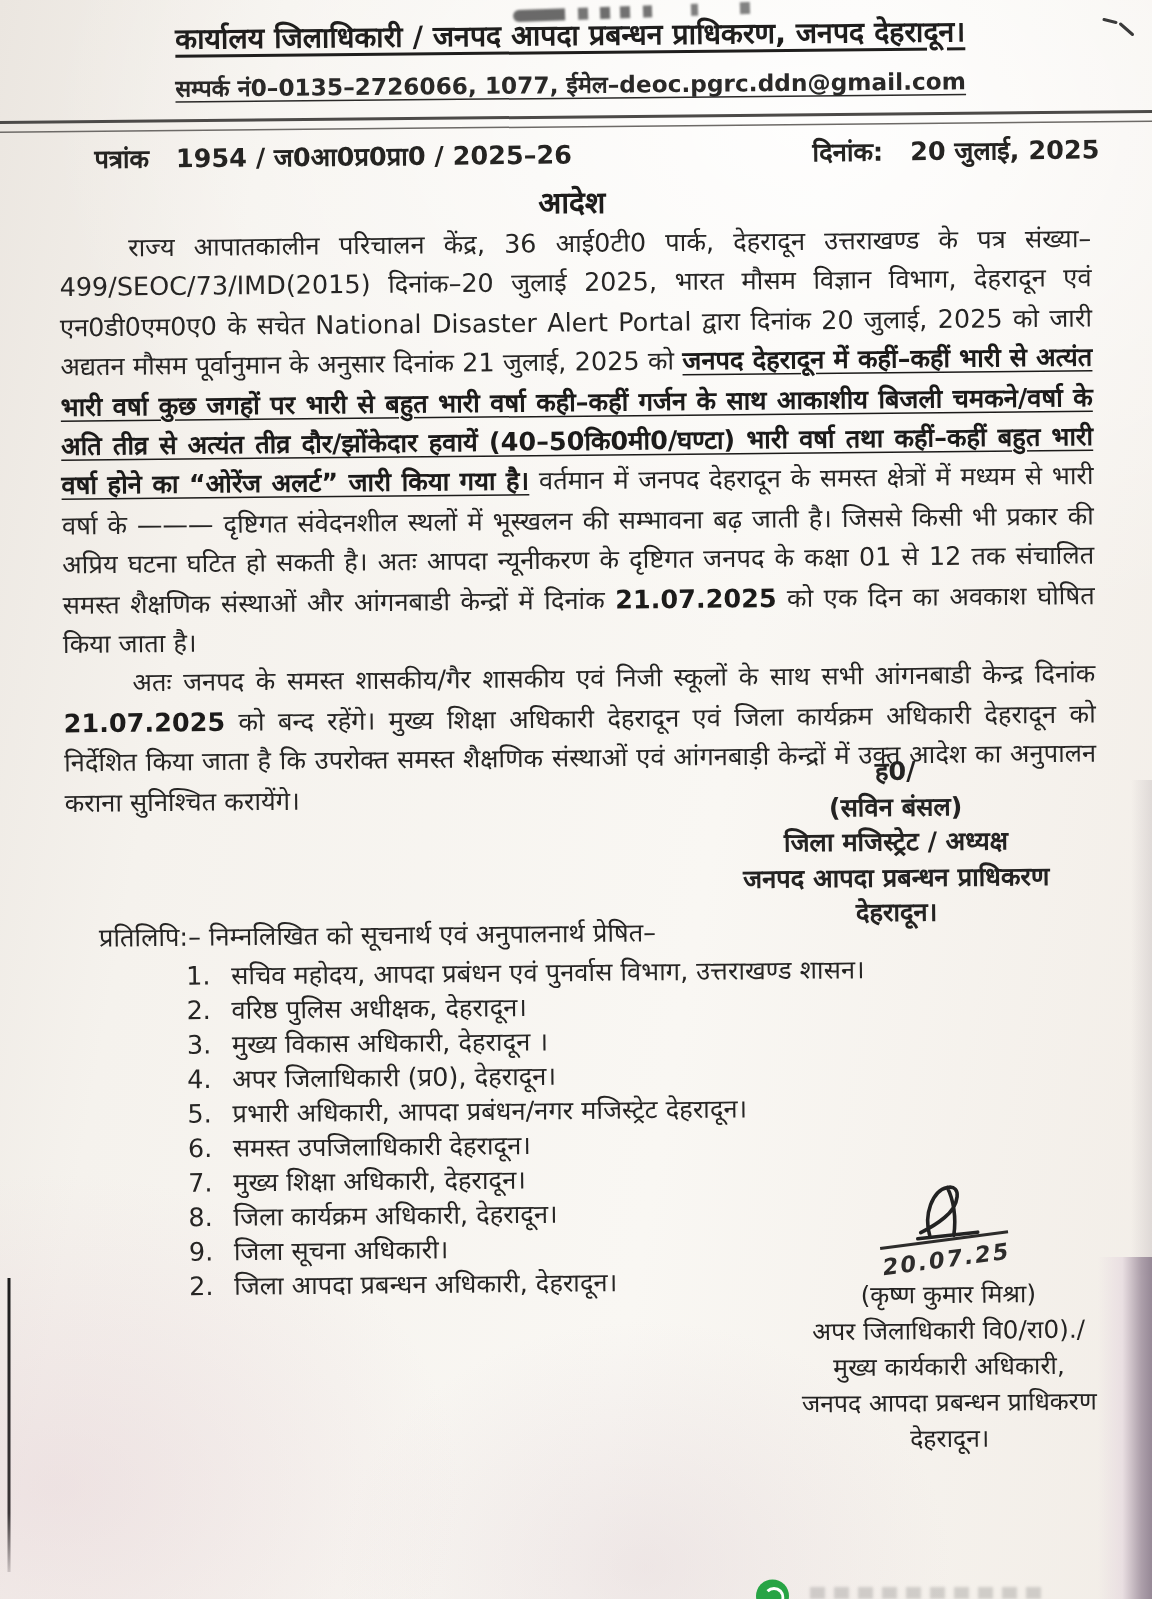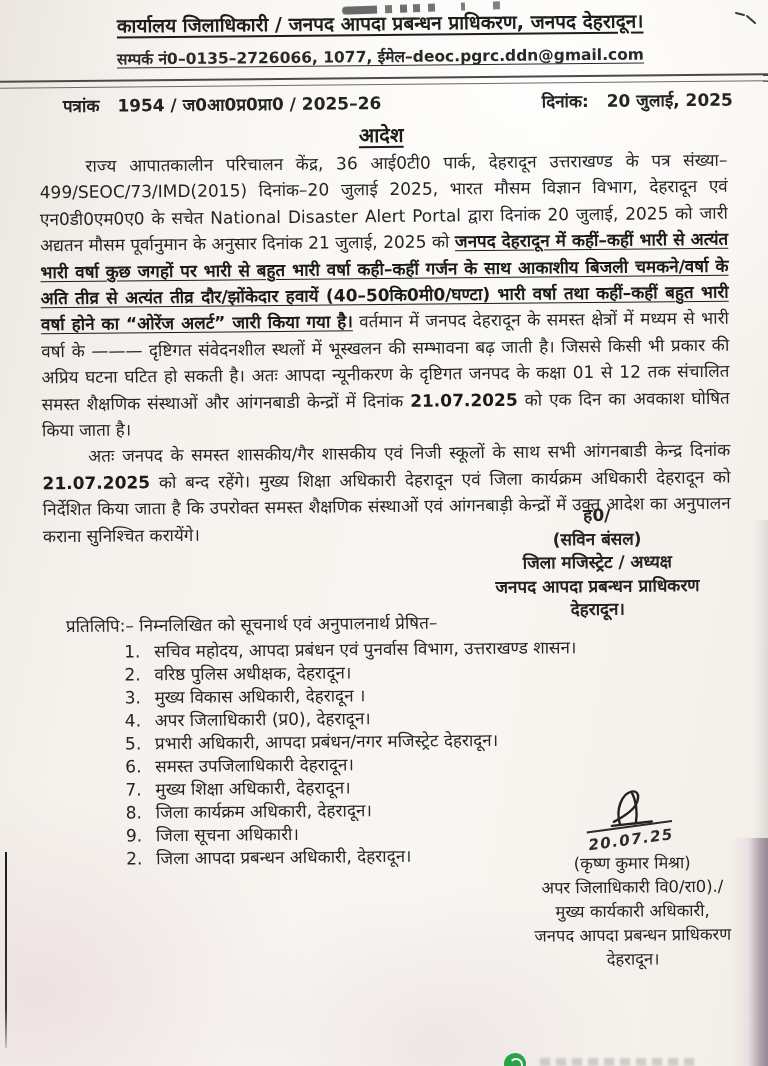--- a/index.html
+++ b/index.html
@@ -28,21 +28,21 @@
 
   .double-rule{position:absolute;top:77px;left:-8px;right:-8px;height:5px;
     border-top:2px solid #4c4a48;border-bottom:1.4px solid #6d6a67;}
 
   .ref-row{position:absolute;top:91px;left:66px;right:32px;display:flex;
     justify-content:space-between;font-size:17px;font-weight:600;color:#252422;}
   .ref-row .lbl{margin-right:12px;}
 
   .order-heading{position:absolute;top:121px;left:0;right:0;text-align:center;
     font-size:20px;font-weight:700;color:#1e1d1c;}
-  .order-heading span{text-decoration:underline;text-underline-offset:4px;text-decoration-thickness:1.6px;}
+  .order-heading span{text-underline-offset:4px;text-decoration-thickness:1.6px;}
 
   .body-text{position:absolute;top:150px;left:42px;width:688px;
     font-size:17px;line-height:26.4px;text-align:justify;color:#262524;}
   .body-text p{margin:0;text-indent:46px;}
   .seg-bu{font-weight:700;color:#1c1b1a;
     text-decoration:underline;text-underline-offset:3px;text-decoration-thickness:1.3px;}
   .seg-b{font-weight:700;color:#1c1b1a;}
 
   .sig1{position:absolute;top:506px;left:468px;width:256px;text-align:center;
     font-size:17px;font-weight:600;line-height:23.6px;color:#242322;}

